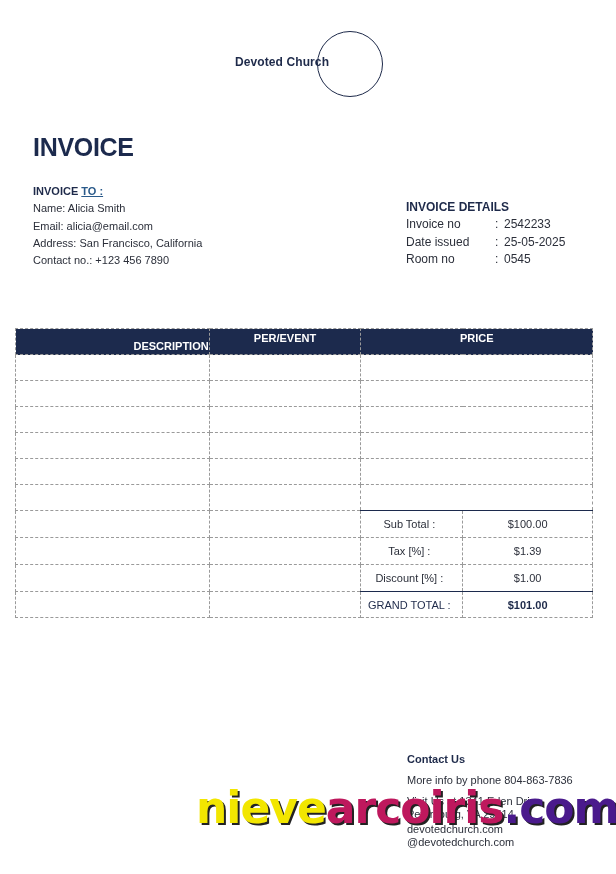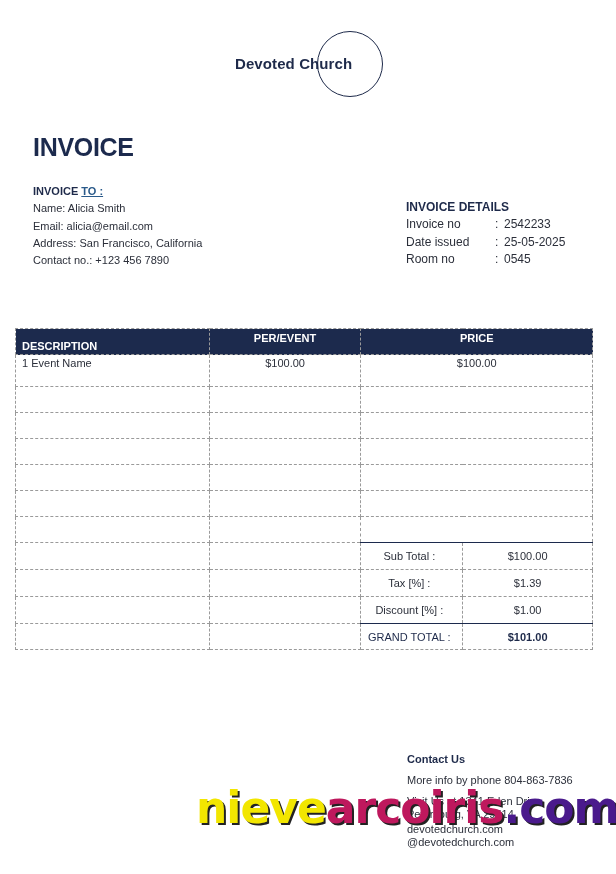--- a/index.html
+++ b/index.html
@@ -1,38 +1,38 @@
 <!DOCTYPE html>
 <html><head>
   <meta charset="utf-8">
   <style>
     * { box-sizing: border-box; margin: 0; padding: 0; }
     html, body { width: 616px; height: 874px; background: #ffffff; overflow: hidden; }
     body { font-family: "Liberation Sans", "DejaVu Sans", sans-serif; color: #2a2f3a; position: relative; }
 
     .logo { position: absolute; left: 0; top: 30px; width: 616px; height: 68px; }
     .logo-circle { position: absolute; left: 317px; top: 1px; width: 66px; height: 66px; border: 1.3px solid #1e2a4a; border-radius: 50%; }
-    .logo-text { position: absolute; left: 235px; top: 25px; font-size: 15px; font-weight: bold; color: #1e2a4a; letter-spacing: 0.1px; }
+    .logo-text { position: absolute; left: 235px; top: 25px; font-size: 12px; font-weight: bold; color: #1e2a4a; letter-spacing: 0.1px; }
 
     .title { position: absolute; left: 33px; top: 133px; font-size: 25px; font-weight: bold; color: #1c2a4d; letter-spacing: -0.3px; }
 
     .bill-to { position: absolute; left: 33px; top: 183px; font-size: 11px; line-height: 17.3px; color: #2b2f3a; }
     .bill-to .hdr { font-weight: bold; color: #1e2a4a; font-size: 11px; }
     .bill-to .hdr .ul { text-decoration: underline; color: #2a5a8a; }
 
     .details { position: absolute; left: 406px; top: 199px; font-size: 12px; line-height: 17.3px; color: #2b2f3a; }
     .details .hdr { font-weight: bold; color: #1e2a4a; }
     .details .row { display: flex; }
     .details .k { width: 89px; }
     .details .c { width: 9px; }
 
     table.items { position: absolute; left: 15px; top: 328px; width: 578px; border-collapse: collapse; font-size: 11px; color: #2b2f3a; }
     table.items td, table.items th { border: 1px dashed #9a9a9a; }
     table.items th { background: #1c2a4d; color: #ffffff; font-weight: bold; height: 26px; font-size: 11px; }
-    th.desc { text-align: left; padding: 8px 0 0 6px; vertical-align: middle; }
+    th.desc { text-align: right; padding: 8px 0 0 6px; vertical-align: middle; }
     th.per, th.price { text-align: center; vertical-align: top; padding-top: 3px; }
     .c1 { width: 194px; }
     .c2 { width: 152px; }
     .c3a { width: 102px; }
     .c3b { width: 130px; }
     td.desc { padding: 2px 0 0 6px; vertical-align: top; text-align: left; }
     td.center { text-align: center; vertical-align: top; padding-top: 2px; }
     tr.first td { height: 32px; }
     tr.empty td { height: 26px; }
     td.lbl { text-align: center; padding-right: 5px; vertical-align: middle; }
@@ -95,25 +95,20 @@
       <col class="c2">
       <col class="c3a">
       <col class="c3b">
   </colgroup>
   <tbody>
       <tr>
     <th class="desc">DESCRIPTION</th>
     <th class="per">PER/EVENT</th>
     <th class="price" colspan="2">PRICE</th>
   </tr>
-  <tr class="first">
-    <td class="desc">1 Event Name</td>
-    <td class="center">$100.00</td>
-    <td class="center" colspan="2">$100.00</td>
-  </tr>
   <tr class="empty">
         <td></td>
         <td></td>
         <td colspan="2"></td>
       </tr>
   <tr class="empty">
         <td></td>
         <td></td>
         <td colspan="2"></td>
       </tr>

